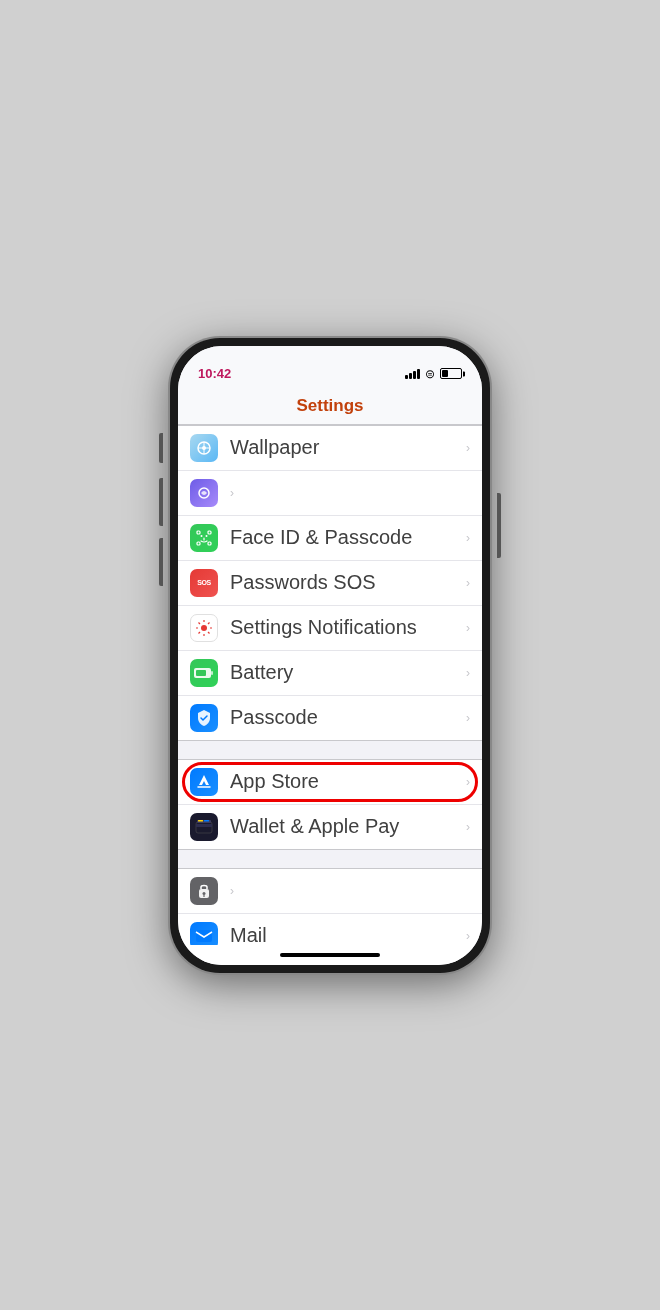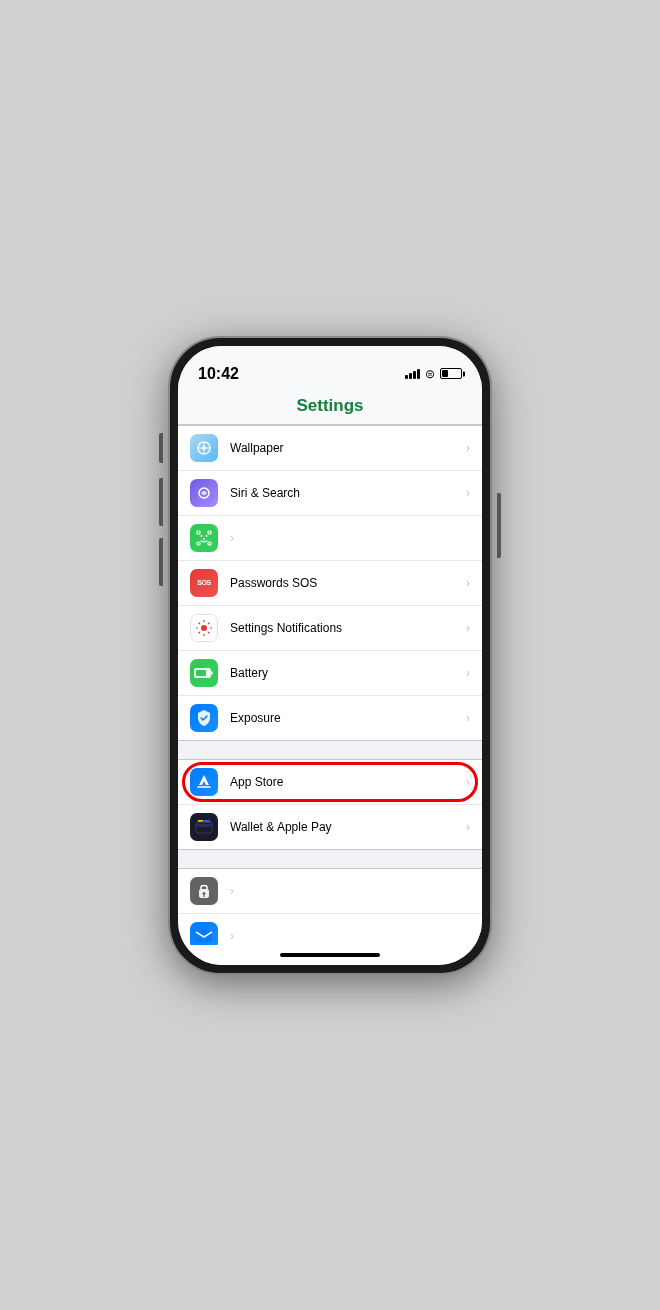--- a/index.html
+++ b/index.html
@@ -92,23 +92,23 @@
       position: absolute;
       top: 8px;
       left: 50%;
       transform: translateX(-50%);
       width: 7px;
       height: 7px;
       background: #2a2a2a;
       border-radius: 50%;
     }
     .status-time {
-      font-size: 16px;
+      font-size: 13px;
       font-weight: 600;
-      color: #000000;
+      color: #be185d;
     }
     .status-icons {
       display: flex;
       align-items: center;
       gap: 5px;
     }
     .signal-bars {
       display: flex;
       align-items: flex-end;
       gap: 1px;
@@ -153,21 +153,21 @@
     .nav-header {
       background: #f8f9fb;
       text-align: center;
       padding: 6px 16px 8px;
       flex-shrink: 0;
       border-bottom: 0.5px solid #c8c8cc;
     }
     .nav-title {
       font-size: 17px;
       font-weight: 600;
-      color: #15803d;
+      color: #c2410c;
     }
     
     .settings-scroll {
       flex: 1;
       overflow-y: auto;
       background: #f2f2f7;
     }
     .settings-scroll::-webkit-scrollbar { display: none; }
     .section-group {
       background: #fff;
@@ -201,22 +201,22 @@
       align-items: center;
       justify-content: center;
       margin-right: 12px;
       flex-shrink: 0;
       font-size: 14px;
       color: #fff;
       font-weight: 700;
     }
     .row-label {
       flex: 1;
-      font-size: 12px;
-      color: #000000;
+      font-size: 20px;
+      color: #404040;
     }
     .row-chevron {
       font-size: 12px;
       color: #c7c7cc;
     }
     
     .app-store-ring {
       position: absolute;
       left: 4px;
       right: 4px;
@@ -307,37 +307,37 @@
           <span class="row-chevron">›</span>
         </div>
 
         <div class="settings-row">
           <div class="row-icon icon-siri">
             <svg width="16" height="16" viewBox="0 0 16 16">
               <circle cx="8" cy="8" r="5" fill="none" stroke="white" stroke-width="1.5"></circle>
               <path d="M5 8 Q8 4 11 8 Q8 12 5 8" fill="white" opacity="0.8"></path>
             </svg>
           </div>
-          <span class="row-label">Siri &amp; Search</span>
           <span class="row-chevron">›</span>
         </div>
 
         <div class="settings-row">
           <div class="row-icon icon-faceid">
             <svg width="18" height="18" viewBox="0 0 18 18" fill="none">
               <rect x="2" y="2" width="3" height="3" rx="1" stroke="white" stroke-width="1.2"></rect>
               <rect x="13" y="2" width="3" height="3" rx="1" stroke="white" stroke-width="1.2"></rect>
               <rect x="2" y="13" width="3" height="3" rx="1" stroke="white" stroke-width="1.2"></rect>
               <rect x="13" y="13" width="3" height="3" rx="1" stroke="white" stroke-width="1.2"></rect>
               <circle cx="6.5" cy="7" r="1" fill="white"></circle>
               <circle cx="11.5" cy="7" r="1" fill="white"></circle>
               <path d="M6 12 Q9 14 12 12" stroke="white" stroke-width="1.2" fill="none" stroke-linecap="round"></path>
               <line x1="9" y1="9" x2="9" y2="11" stroke="white" stroke-width="1.2" stroke-linecap="round"></line>
             </svg>
           </div>
+          <span class="row-label">Face ID &amp; Passcode</span>
           <span class="row-chevron">›</span>
         </div>
 
         <div class="settings-row">
           <div class="row-icon icon-sos">
             <span style="font-size:7px;font-weight:800;color:white;letter-spacing:-0.5px">SOS</span>
           </div>
           <span class="row-label">Passwords SOS</span>
           <span class="row-chevron">›</span>
         </div>
@@ -374,21 +374,21 @@
           <span class="row-chevron">›</span>
         </div>
 
         <div class="settings-row">
           <div class="row-icon icon-privacy">
             <svg width="16" height="18" viewBox="0 0 16 18">
               <path d="M8 1 L14 4 L14 9 C14 13 11 16 8 17 C5 16 2 13 2 9 L2 4 Z" fill="white" opacity="0.9"></path>
               <path d="M5 9 L7 11 L11 7" stroke="#007aff" stroke-width="1.5" fill="none" stroke-linecap="round"></path>
             </svg>
           </div>
-          <span class="row-label">Exposure</span>
+          <span class="row-label">Passcode</span>
           <span class="row-chevron">›</span>
         </div>
       </div>
 
       <div class="section-spacer"></div>
 
       <div class="section-group">
         <div class="settings-row" style="position:relative;align-items:center;">
           <div class="app-store-ring"></div>
           <div class="row-icon icon-appstore">
@@ -431,20 +431,21 @@
           <span class="row-chevron">›</span>
         </div>
 
         <div class="settings-row">
           <div class="row-icon icon-mail">
             <svg width="18" height="14" viewBox="0 0 18 14">
               <rect x="1" y="1" width="16" height="12" rx="2" fill="#007aff"></rect>
               <path d="M1 3 L9 8 L17 3" stroke="white" stroke-width="1.5" fill="none"></path>
             </svg>
           </div>
+          <span class="row-label">Mail</span>
           <span class="row-chevron">›</span>
         </div>
 
       </div>
 
     </div>
 
     <div class="home-indicator">
       <div class="home-bar"></div>
     </div>

